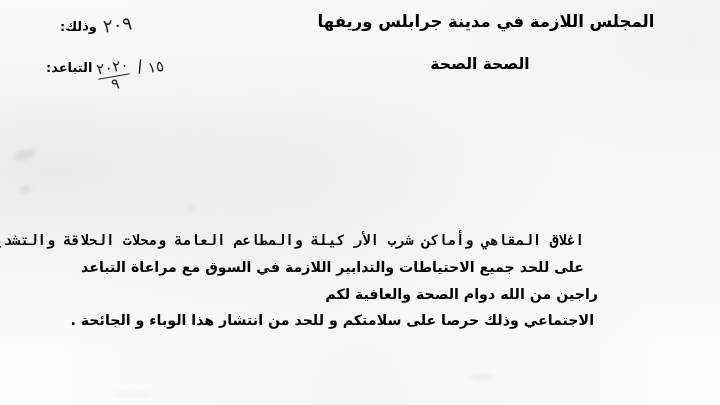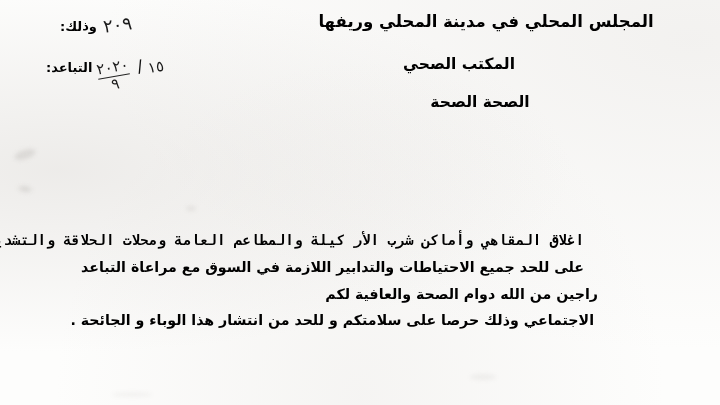--- a/index.html
+++ b/index.html
@@ -155,22 +155,21 @@
 
 <div class="paper">
 
   <div class="smudge s1"></div>
   <div class="smudge s2"></div>
   <div class="smudge s3"></div>
   <div class="smudge s4"></div>
   <div class="smudge s5"></div>
 
   <div class="header-block">
-    <div class="org-title">المجلس المحلي في مدينة المحلي وريفها</div>
-    <div class="org-sub1">المكتب الصحي</div>
+    <div class="org-title">المجلس اللازمة في مدينة جرابلس وريفها</div>
     <div class="org-sub2">الصحة الصحة</div>
   </div>
 
   <div class="ref-block">
 
     <div class="ref-row num">
       <span class="hand num-val">٢٠٩</span>
       <span class="ref-label">وذلك:</span>
     </div>
 

